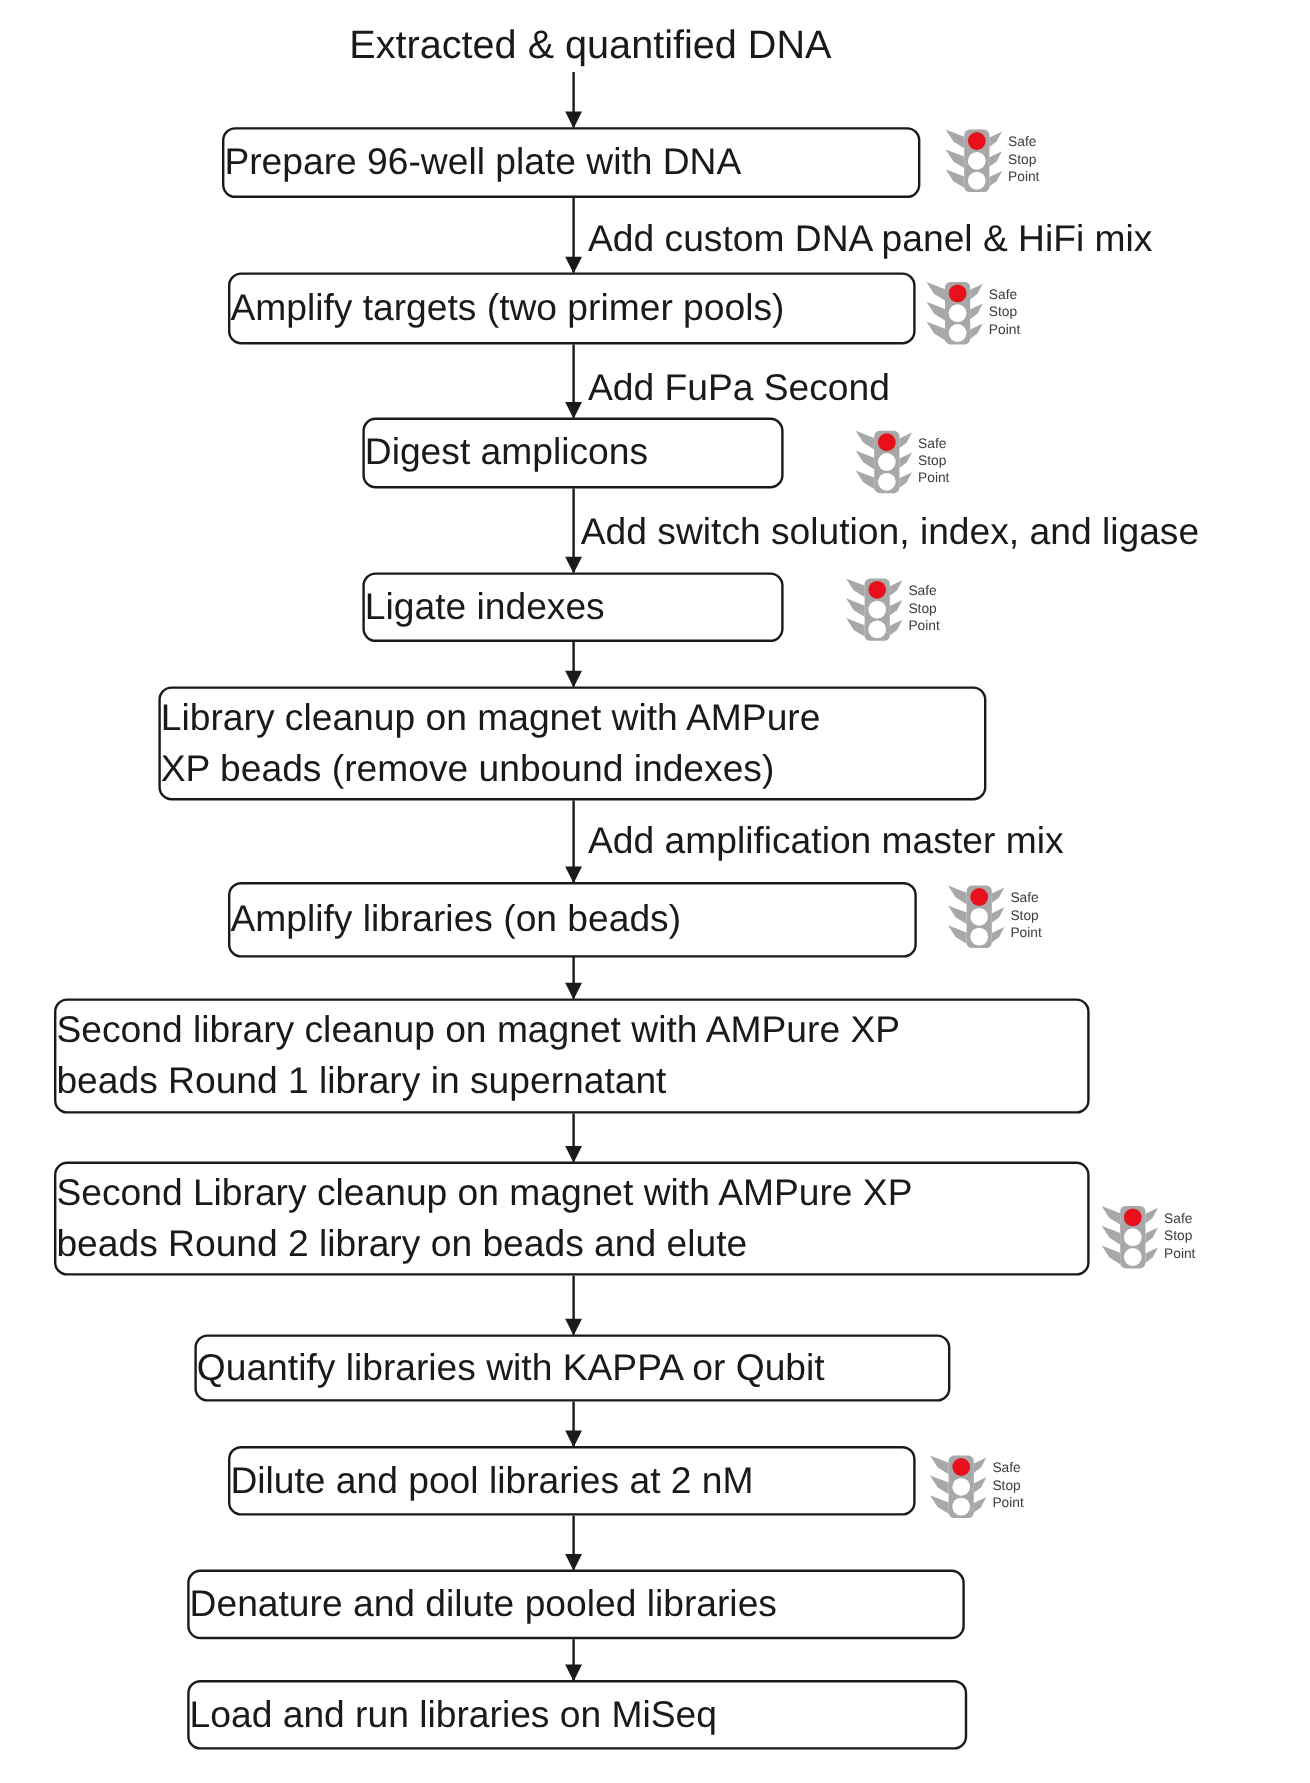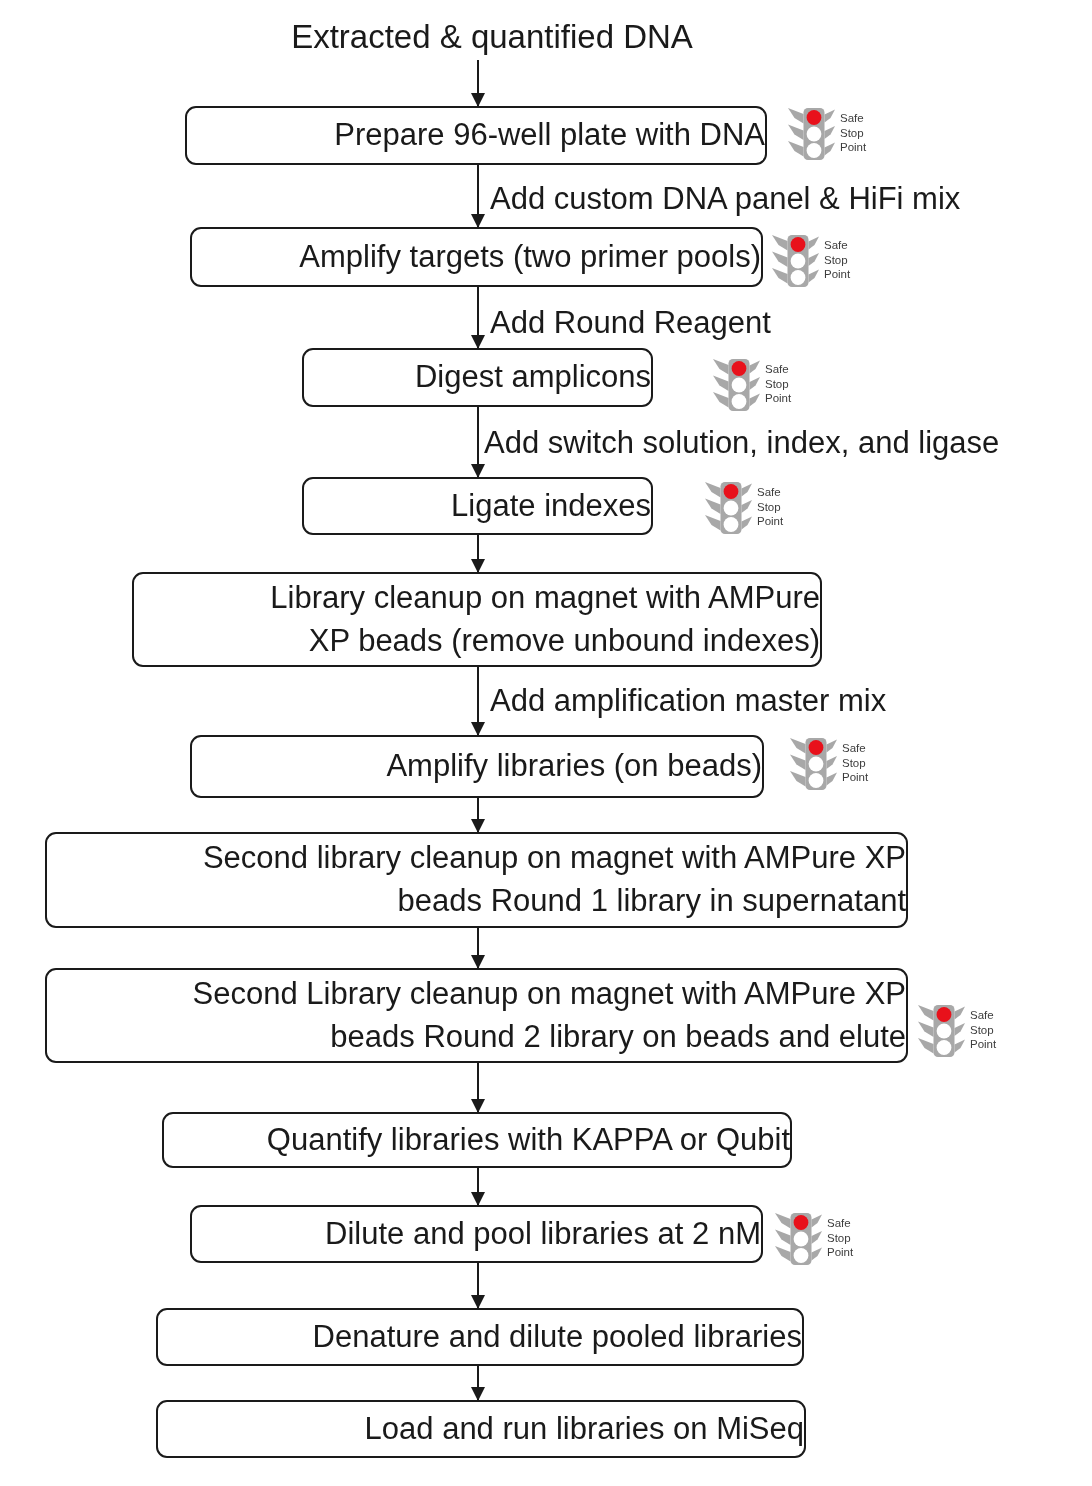--- a/index.html
+++ b/index.html
@@ -9,21 +9,21 @@
     font-family:"Liberation Sans",sans-serif;
   }
   .title{
     position:absolute;left:477px;top:18px;transform:translateX(-50%);
     font-size:33px;white-space:nowrap;margin-left:15px;
   }
   .step{
     position:absolute;box-sizing:border-box;
     border:2.2px solid var(--ink,#1a1a1a);border-radius:11px;
     background:var(--box_fill,#fff);
-    display:flex;flex-direction:column;justify-content:center;align-items:flex-end;
+    display:flex;flex-direction:column;justify-content:center;align-items:flex-start;
     text-align:center;font-size:31px;line-height:1.38;white-space:nowrap;
   }
   .step span{display:block;}
   .vline{position:absolute;left:477px;width:2px;background:var(--ink,#1a1a1a);}
   .ahead{
     position:absolute;left:471px;width:0;height:0;
     border-left:7px solid transparent;border-right:7px solid transparent;
     border-top:14px solid var(--ink,#1a1a1a);
   }
   .alabel{position:absolute;font-size:31px;white-space:nowrap;}
@@ -79,21 +79,21 @@
   <div class="ahead" style="top:559px"></div>
   <div class="ahead" style="top:722px"></div>
   <div class="ahead" style="top:819px"></div>
   <div class="ahead" style="top:955px"></div>
   <div class="ahead" style="top:1099px"></div>
   <div class="ahead" style="top:1192px"></div>
   <div class="ahead" style="top:1295px"></div>
   <div class="ahead" style="top:1387px"></div>
 
   <div class="alabel" style="left:490px;top:181px">Add custom DNA panel &amp; HiFi mix</div>
-  <div class="alabel" style="left:490px;top:305px">Add Round Reagent</div>
+  <div class="alabel" style="left:490px;top:305px">Add FuPa Second</div>
   <div class="alabel" style="left:484px;top:425px">Add switch solution, index, and ligase</div>
   <div class="alabel" style="left:490px;top:683px">Add amplification master mix</div>
 
   <div class="step" style="left:185px;top:106px;width:582px;height:59px">
     <span>Prepare 96-well plate with DNA</span>
       <span></span>
   </div>
   <div class="step" style="left:190px;top:227px;width:573px;height:60px">
     <span>Amplify targets (two primer pools)</span>
       <span></span>

